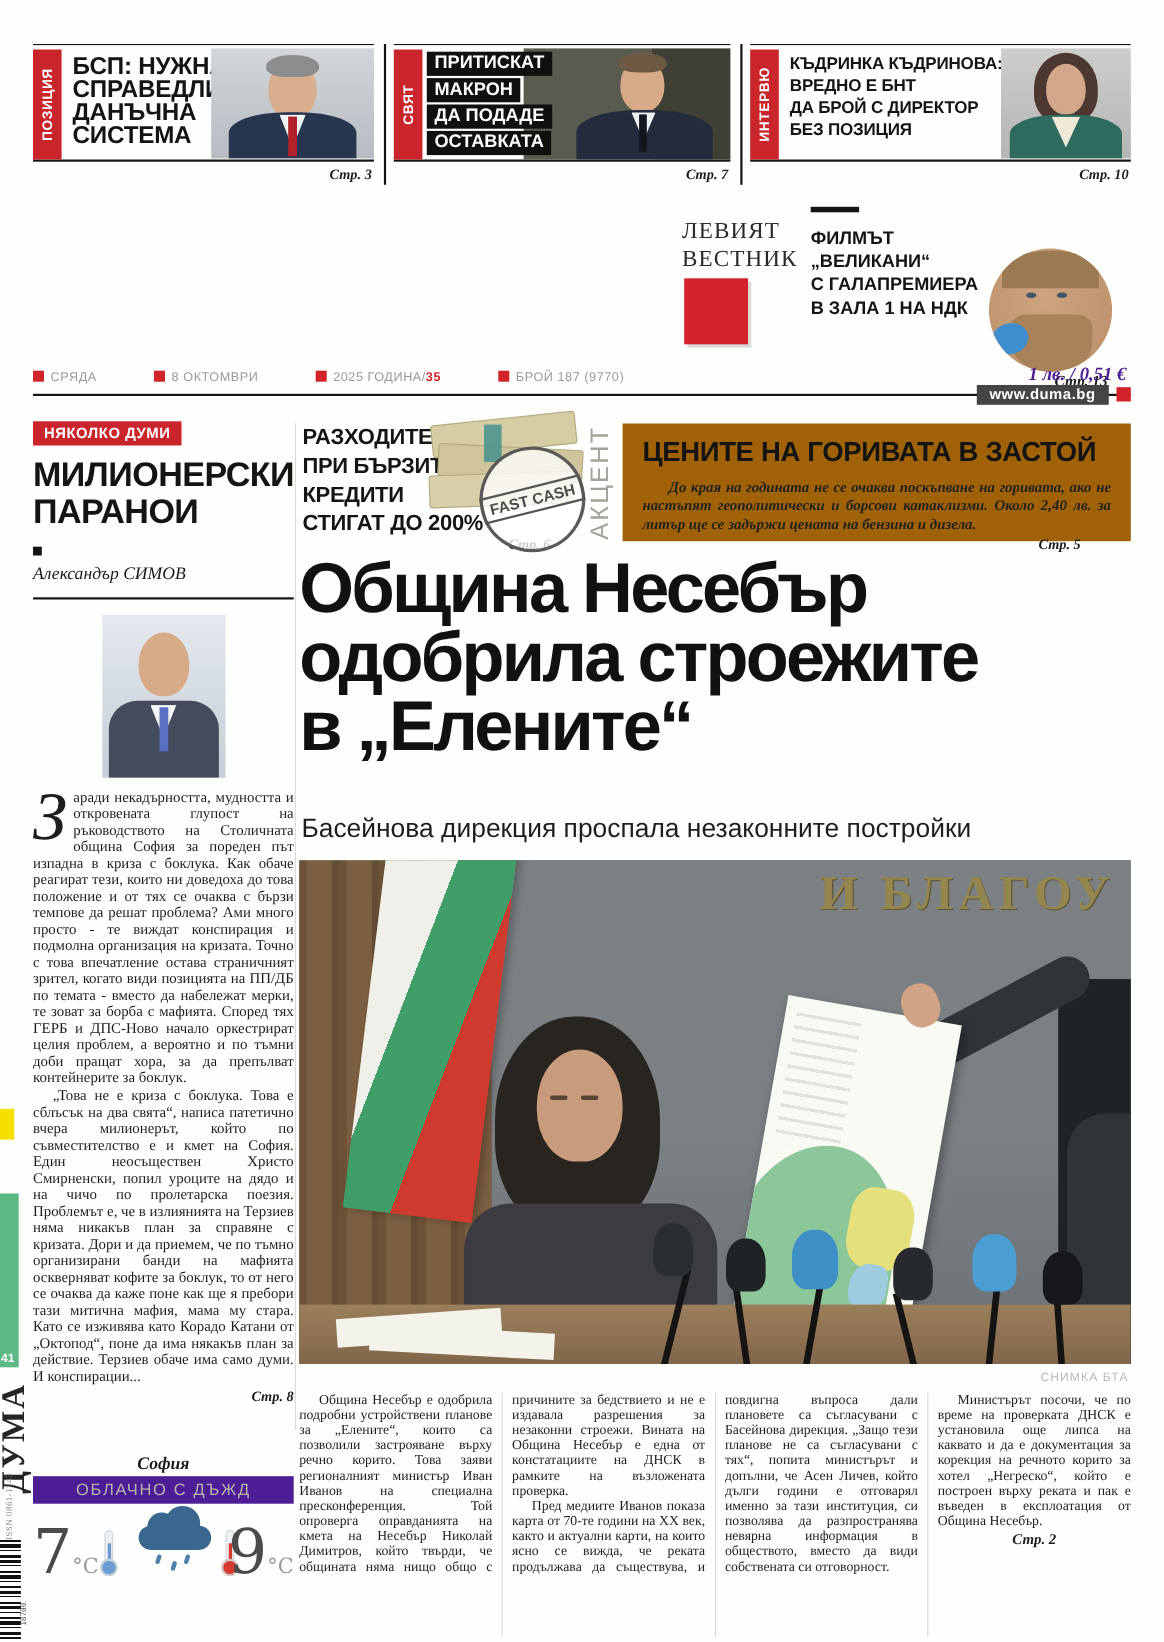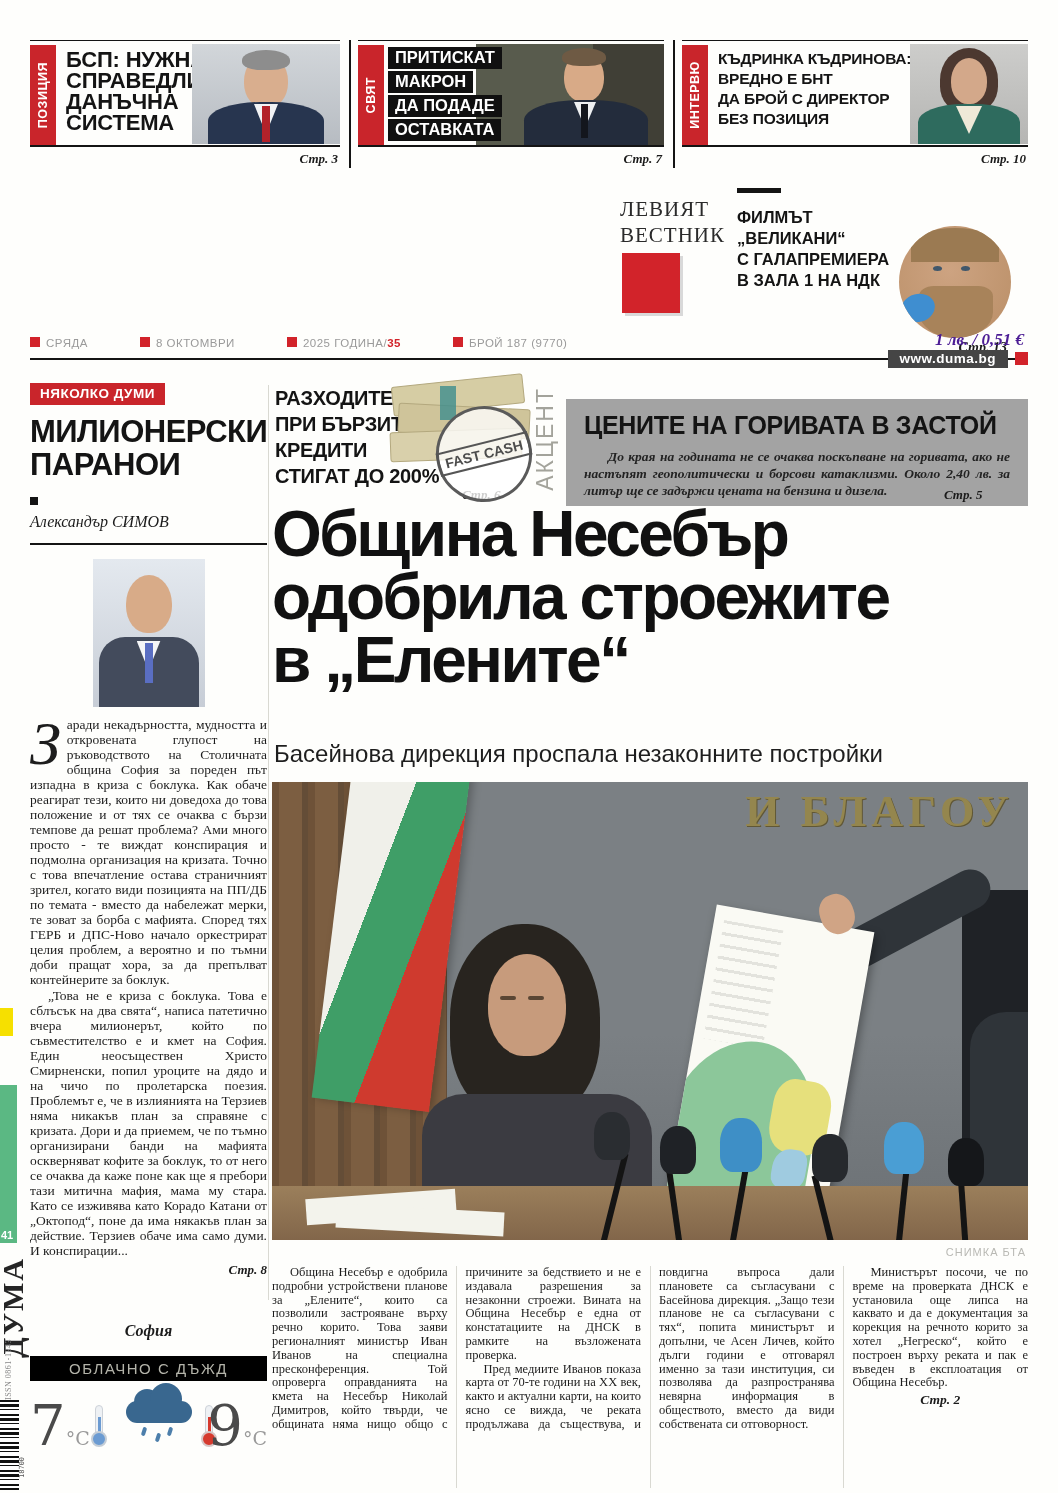--- a/index.html
+++ b/index.html
@@ -68,21 +68,21 @@
   .op-photo { position:relative; width:112px; height:148px; margin:14px auto 10px;
               background:linear-gradient(180deg,#e4e9ef,#c7cdd6); overflow:hidden; }
   .op-text { text-align:justify; font-size:13.5px; line-height:15px; color:#1d1d1d; }
   .op-text .drop { float:left; font-size:62px; line-height:48px; font-style:italic; padding:2px 6px 0 0; }
   .op-text p.ind { text-indent:18px; margin-top:1px; }
   .op-pageref { text-align:right; margin-top:4px; }
 
   
   .weather { position:absolute; left:30px; top:1322px; width:237px; text-align:center; }
   .w-city { font-weight:bold; font-style:italic; font-size:16px; }
-  .w-cond { margin-top:16px; background:#000000; color:#b4b4aa; font-family:"Liberation Sans", sans-serif;
+  .w-cond { margin-top:2px; background:#4c1d95; color:#b4b4aa; font-family:"Liberation Sans", sans-serif;
             font-size:15px; letter-spacing:1.5px; padding:4px 0; }
   .w-row { position:relative; height:100px; margin-top:4px; }
   .w-temp { position:absolute; top:8px; font-size:56px; font-weight:normal; color:#4a4a4a; font-family:"DejaVu Serif", serif; }
   .w-temp span { font-size:19px; color:#9a9a9a; vertical-align:28px; }
   .thermo { position:absolute; width:14px; height:42px; }
   .thermo .stem { position:absolute; left:3px; top:0; width:8px; height:32px; background:#eef1f4; border:1.5px solid #cdd2d8; border-radius:5px; }
   .thermo .bulb { position:absolute; left:-1px; bottom:0; width:16px; height:16px; border-radius:50%; }
   .thermo .merc { position:absolute; left:6px; top:12px; width:3px; height:22px; }
   .cloud { position:absolute; left:96px; top:14px; width:66px; height:30px; }
   .cloud .c1 { position:absolute; left:8px; top:-10px; width:26px; height:26px; border-radius:50%; background:#39678f; }
@@ -107,21 +107,21 @@
   .note { position:absolute; background:#d6cda4; border:1px solid #b3a87e; border-radius:3px; width:132px; height:30px; }
   .money .band { position:absolute; left:52px; top:14px; width:16px; height:34px; background:#3d8d8d; opacity:.8; z-index:3; }
   .stamp { position:absolute; left:48px; top:34px; width:96px; height:96px; border:3px solid #5a5a5a; border-radius:50%;
            background:rgba(255,255,255,.78); transform:rotate(-14deg); display:flex; align-items:center; justify-content:center; z-index:4; }
   .stamp .inner { border:2.5px solid #555; padding:2px 5px; font-family:"Liberation Sans", sans-serif; font-weight:bold; font-size:14px; color:#4c4c4c; white-space:nowrap; }
   .credits-pageref { position:absolute; left:462px; top:487px; }
 
   
   .accent-label { position:absolute; left:531px; top:388px; height:102px; width:28px; display:flex; align-items:center; justify-content:center;
                   color:#a3a39b; font-family:"Liberation Sans", sans-serif; font-size:23px; letter-spacing:2px; }
-  .fuel-box { position:absolute; left:566px; top:385px; width:462px; height:107px; background:#a3a3a3; padding:12px 18px 10px;margin-top:14px; }
+  .fuel-box { position:absolute; left:566px; top:385px; width:462px; height:107px; background:#a16207; padding:12px 18px 10px; }
   .fuel-title { font-family:"Liberation Sans", sans-serif; font-weight:bold; font-size:25px; letter-spacing:-.3px; color:#141414; }
   .fuel-body { margin-top:8px; font-style:italic; font-weight:bold; font-size:13.5px; line-height:17px; text-align:justify; color:#222; text-indent:24px; }
   .fuel-pageref { position:absolute; left:944px; top:487px; }
 
   
   .headline { position:absolute; left:272px; top:503px; width:758px; font-family:"Liberation Sans", sans-serif;
               font-weight:bold; font-size:64px; line-height:63px; letter-spacing:-2.5px; color:#111; }
   .subhead { position:absolute; left:274px; top:740px; font-family:"Liberation Sans", sans-serif; font-size:24px; color:#1e1e1e; }
 
   

